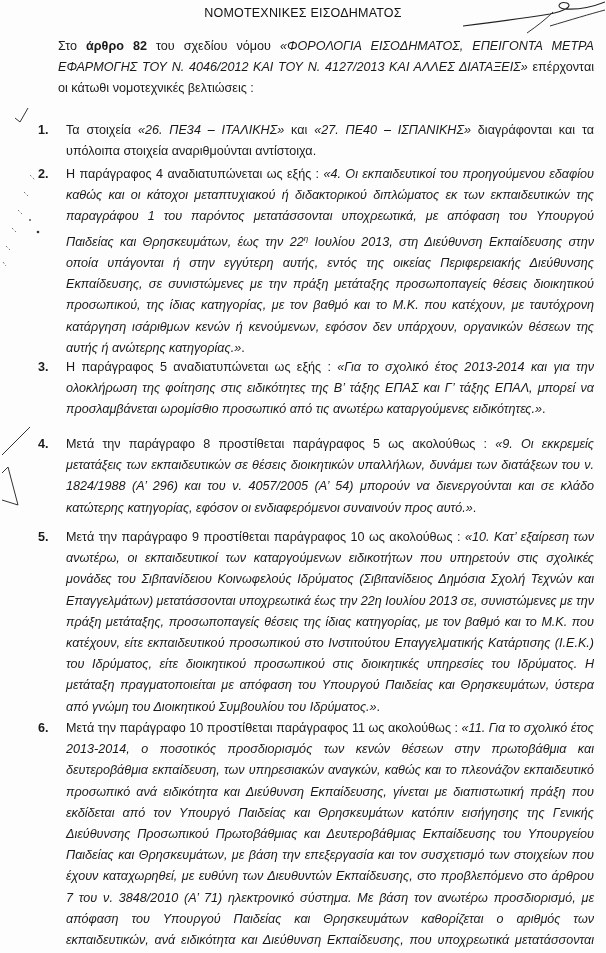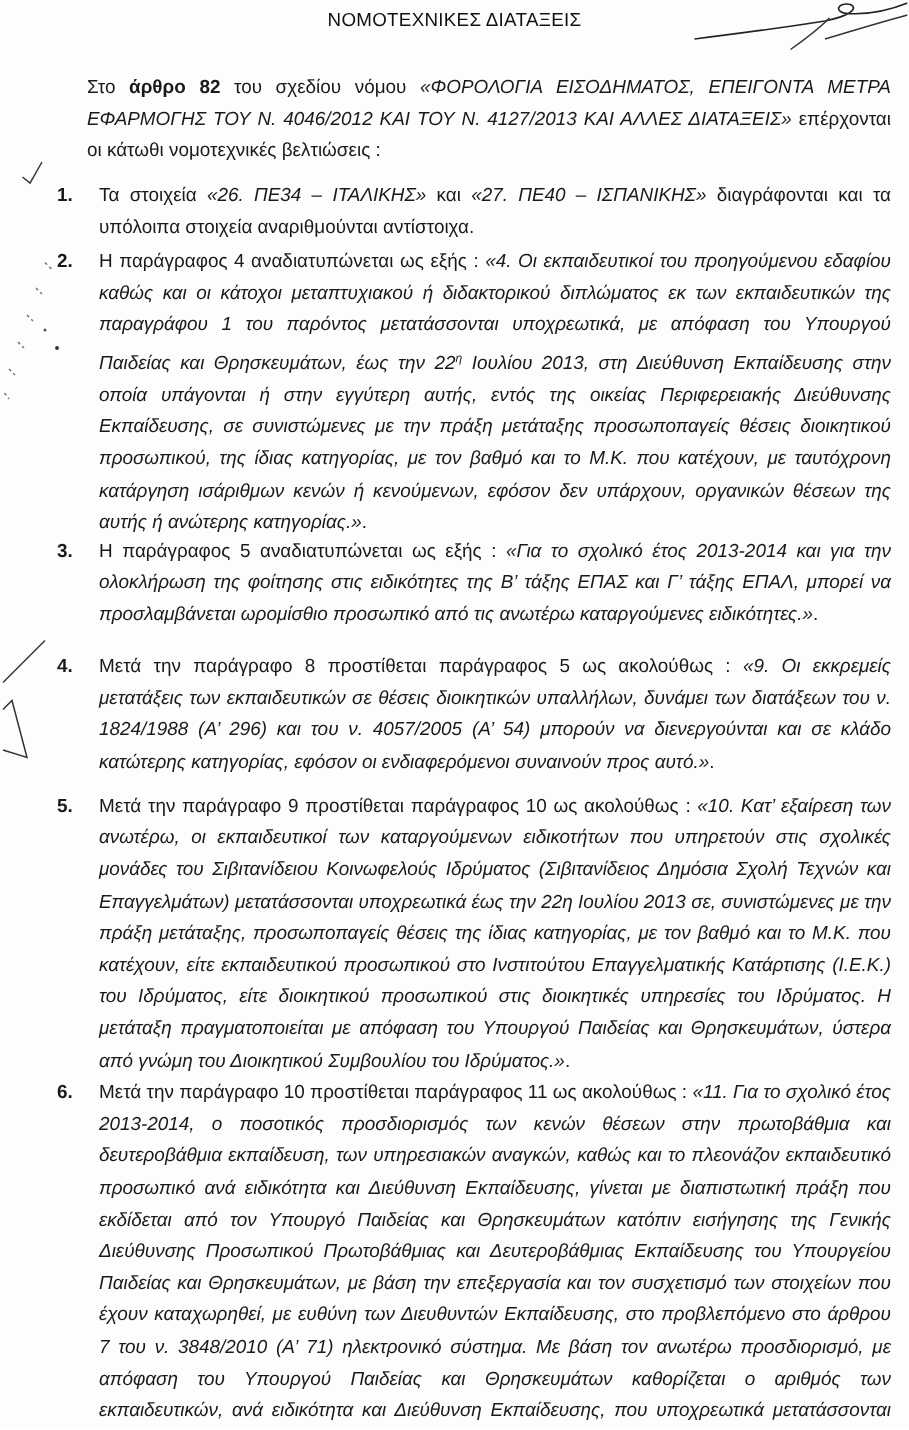--- a/index.html
+++ b/index.html
@@ -28,21 +28,21 @@
       left: 0;
       width: 606px;
       text-align: center;
       font-size: 12.5px;
       letter-spacing: 0.2px;
       color: #111;
     }
     .intro {
       position: absolute;
       left: 58px;
-      top: 48px;
+      top: 36px;
       width: 536px;
       font-size: 12.6px;
       line-height: 21px;
       text-align: justify;
       text-align-last: left;
     }
     .intro b { font-weight: bold; }
     .it { font-style: italic; }
     .item {
       position: absolute;
@@ -71,21 +71,21 @@
 <body>
 
 <div class="page">
 
   <svg class="mark" style="left:455px;top:0px;width:150px;height:38px" viewBox="0 0 150 38">
     <path d="M8 26 C40 22 70 18 95 14 C110 11 118 6 112 3 C104 1 100 8 110 9 C125 10 140 6 150 2" fill="none" stroke="#222" stroke-width="1.1"></path>
     <path d="M98 12 C90 20 82 26 72 33" fill="none" stroke="#333" stroke-width="1"></path>
     <path d="M95 26 C115 20 135 14 150 10" fill="none" stroke="#333" stroke-width="1"></path>
   </svg>
 
-  <div class="title">ΝΟΜΟΤΕΧΝΙΚΕΣ ΔΙΑΤΑΞΕΙΣ</div>
+  <div class="title">ΝΟΜΟΤΕΧΝΙΚΕΣ ΕΙΣΟΔΗΜΑΤΟΣ</div>
 
   <div class="intro">
     <span>Στο </span><b>άρθρο 82</b><span> του σχεδίου νόμου </span><span class="it">«ΦΟΡΟΛΟΓΙΑ ΕΙΣΟΔΗΜΑΤΟΣ, ΕΠΕΙΓΟΝΤΑ ΜΕΤΡΑ ΕΦΑΡΜΟΓΗΣ ΤΟΥ Ν. 4046/2012 ΚΑΙ ΤΟΥ Ν. 4127/2013 ΚΑΙ ΑΛΛΕΣ ΔΙΑΤΑΞΕΙΣ»</span><span> επέρχονται οι κάτωθι νομοτεχνικές βελτιώσεις :</span>
   </div>
 
   <svg class="mark" style="left:14px;top:106px;width:16px;height:18px" viewBox="0 0 16 18">
     <path d="M1 12 L6 16 L14 2" fill="none" stroke="#333" stroke-width="1"></path>
   </svg>
 
   <div class="item" style="top:120px">

